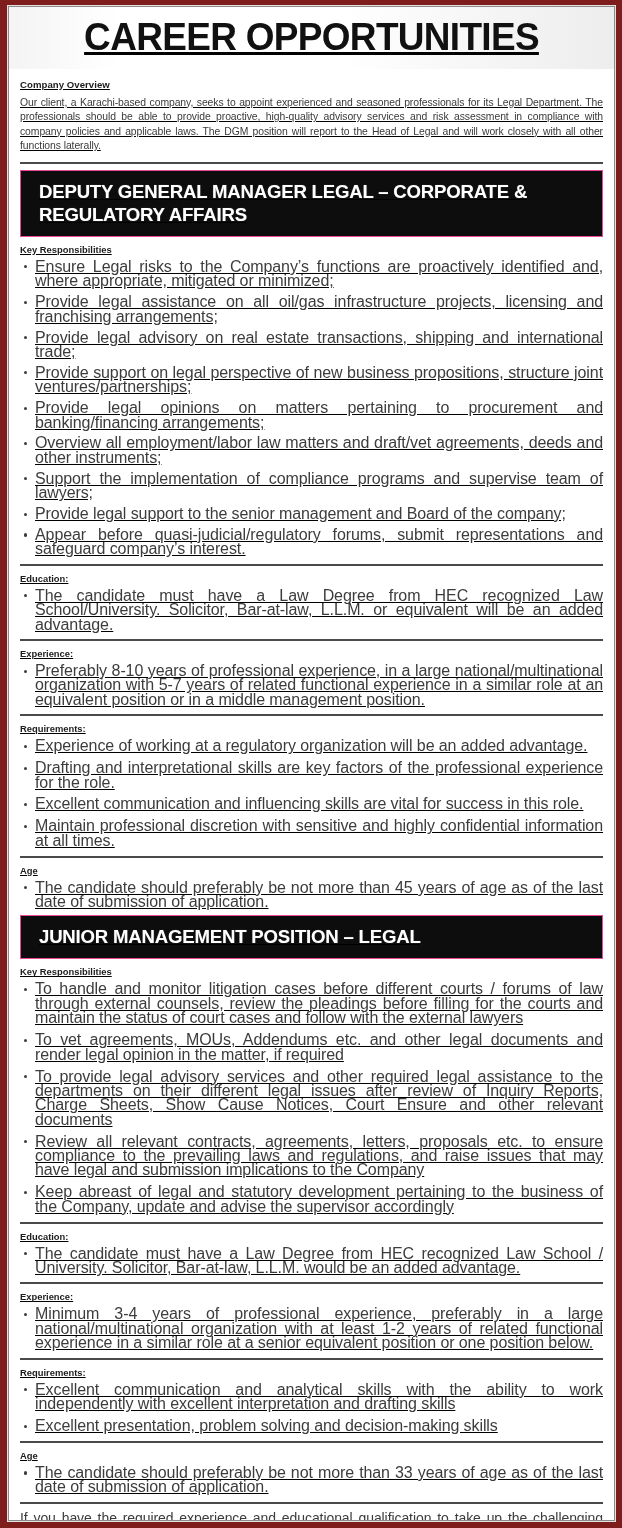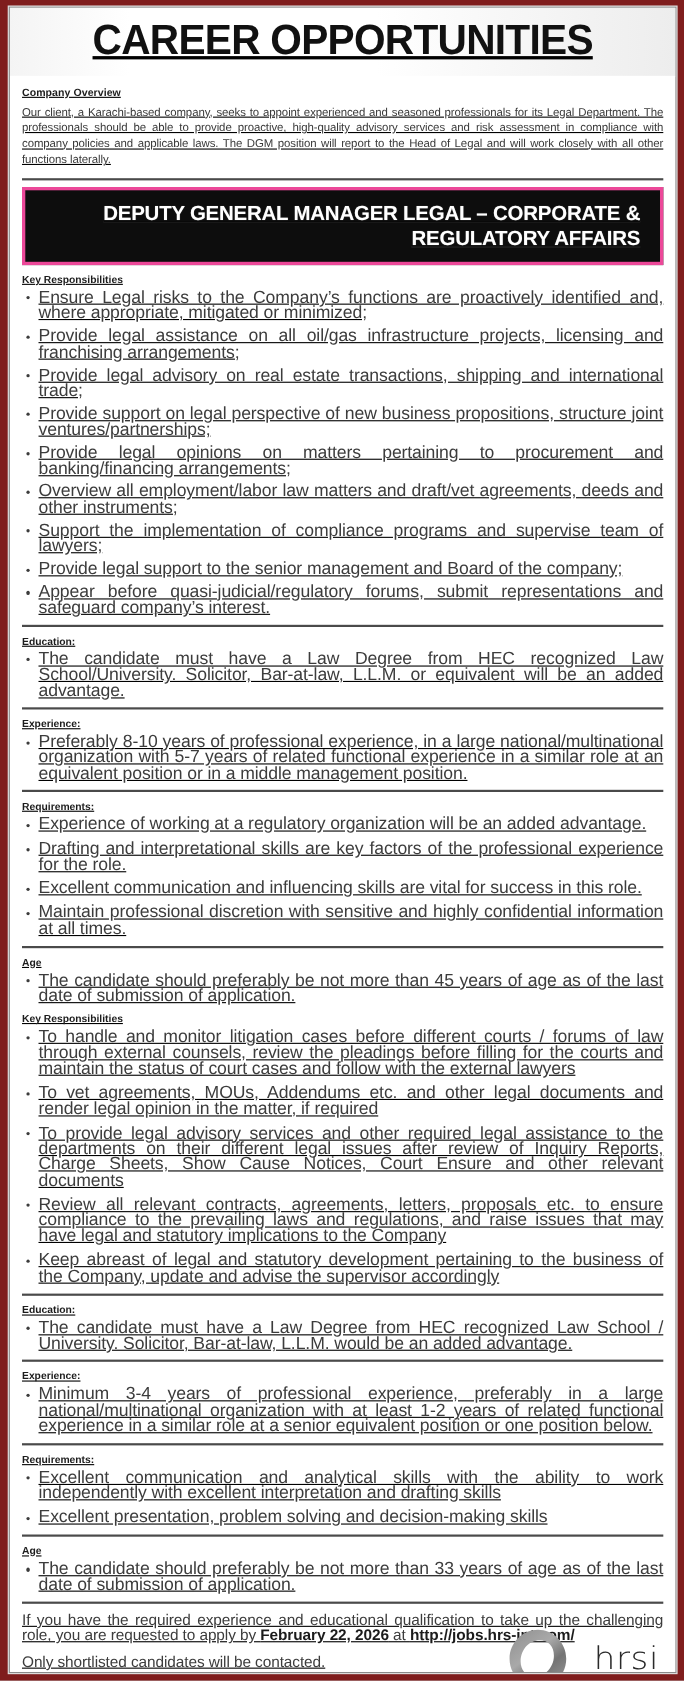--- a/index.html
+++ b/index.html
@@ -71,23 +71,23 @@
     line-height: 14.6px;
     color: #3a3a3a;
     margin: 0 0 8px 0;
     text-align: justify;
     letter-spacing: -0.08px;
   }
 
   
   .banner {
     background: #0d0d0d;
-    border: 3px solid #ec4899;
+    border: 1px solid #ec4899;
     color: #ffffff;
-    text-align: right;
+    text-align: left;
     padding: 9px 18px 10px 18px;
     margin: 6px 0 4px 0;
   }
   .banner-title {
     font-size: 18.6px;
     line-height: 23px;
     font-weight: bold;
     letter-spacing: -0.2px;
     text-shadow: 0 0 1px rgba(255,255,255,0.35);
   }
@@ -231,27 +231,30 @@
         <li>Excellent communication and influencing skills are vital for success in this role.</li>
         <li>Maintain professional discretion with sensitive and highly confidential information at all times.</li>
       </ul>
       <hr class="rule">
 
       <div class="sub-head">Age</div>
       <ul class="bullets">
         <li>The candidate should preferably be not more than 45 years of age as of the last date of submission of application.</li>
       </ul>
 
+      <div class="banner">
+        <div class="banner-title">JUNIOR MANAGEMENT POSITION – LEGAL</div>
+      </div>
 
       <div class="sub-head">Key Responsibilities</div>
       <ul class="bullets tight">
         <li>To handle and monitor litigation cases before different courts / forums of law through external counsels, review the pleadings before filling for the courts and maintain the status of court cases and follow with the external lawyers</li>
         <li>To vet agreements, MOUs, Addendums etc. and other legal documents and render legal opinion in the matter, if required</li>
         <li>To provide legal advisory services and other required legal assistance to the departments on their different legal issues after review of Inquiry Reports, Charge Sheets, Show Cause Notices, Court Ensure and other relevant documents</li>
-        <li>Review all relevant contracts, agreements, letters, proposals etc. to ensure compliance to the prevailing laws and regulations, and raise issues that may have legal and statutory implications to the Company</li>
+        <li>Review all relevant contracts, agreements, letters, proposals etc. to ensure compliance to the prevailing laws and regulations, and raise issues that may have legal and submission implications to the Company</li>
         <li>Keep abreast of legal and statutory development pertaining to the business of the Company, update and advise the supervisor accordingly</li>
       </ul>
       <hr class="rule">
 
       <div class="sub-head">Education:</div>
       <ul class="bullets">
         <li>The candidate must have a Law Degree from HEC recognized Law School / University. Solicitor, Bar-at-law, L.L.M. would be an added advantage.</li>
       </ul>
       <hr class="rule">
 

